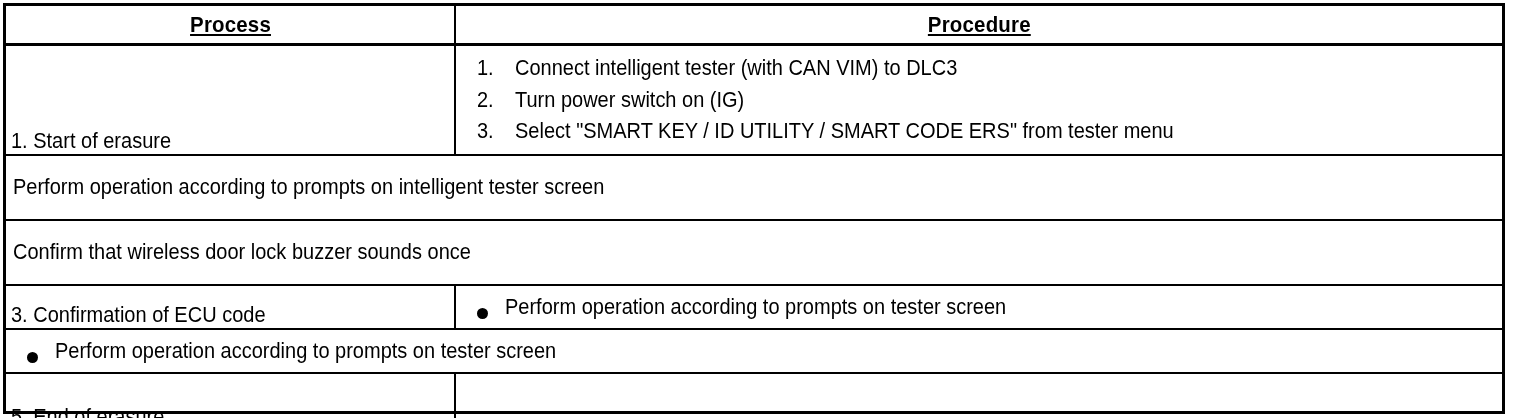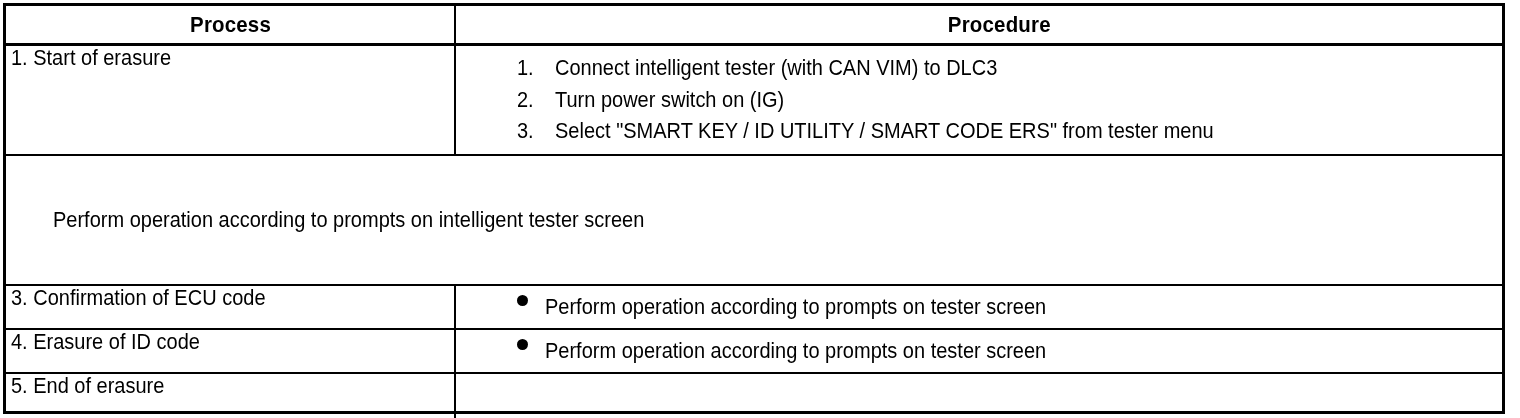--- a/index.html
+++ b/index.html
@@ -41,40 +41,40 @@
     border-bottom: 2px solid #000;
   }
   .row:last-child { border-bottom: none; }
 
   .col-process {
     width: 450px;
     flex: 0 0 450px;
     box-sizing: border-box;
     border-right: 2px solid #000;
     display: flex;
-    align-items: flex-start;
+    align-items: flex-end;
     padding-left: 5px;
     padding-right: 4px;
   }
   .col-procedure {
     flex: 1 1 auto;
     box-sizing: border-box;
     display: flex;
     flex-direction: column;
     justify-content: center;
-    padding-left: 40px;
   }
 
   
   .header-row { height: 40px; border-bottom: 3px solid #000; }
   .header-row .col-process,
   .header-row .col-procedure {
     justify-content: center;
     align-items: center;
     flex-direction: row;
+    text-decoration: underline;
   }
   .header-cell-text {
     font-weight: bold;
     font-size: 22px;
     letter-spacing: 0.2px;
     transform: scaleX(0.93);
     transform-origin: center;
     white-space: nowrap;
   }
 
@@ -133,21 +133,21 @@
     align-items: center;
     padding-left: 7px;
     box-sizing: border-box;
     border-bottom: 2px solid #000;
   }
   .subrow:last-child { border-bottom: none; }
 
   
   .bullet-line {
     display: flex;
-    align-items: flex-start;
+    align-items: flex-end;
     padding-left: 21px;
   }
   .bullet-dot {
     width: 28px;
     flex: 0 0 28px;
     display: flex;
     align-items: center;
   }
   .bullet-dot::before {
     content: "";
@@ -204,40 +204,40 @@
         </ul>
       </div>
     </div>
 
     <div class="row row-confirmkey">
       <div class="col-procedure">
         <div class="subrows">
           <div class="subrow">
             <span class="cell-text">Perform operation according to prompts on intelligent tester screen</span>
           </div>
+          <div class="subrow">
+            <span class="cell-text">Confirm that wireless door lock buzzer sounds once</span>
+          </div>
         </div>
       </div>
     </div>
 
     <div class="row row-ecu">
       <div class="col-process">
         <span class="cell-text">3. Confirmation of ECU code</span>
       </div>
       <div class="col-procedure">
         <div class="bullet-line">
           <span class="bullet-dot"></span>
           <span class="bullet-text">Perform operation according to prompts on tester screen</span>
         </div>
       </div>
     </div>
 
     <div class="row row-erase">
-      <div class="col-process">
-        <span class="cell-text">4. Erasure of ID code</span>
-      </div>
       <div class="col-procedure">
         <div class="bullet-line">
           <span class="bullet-dot"></span>
           <span class="bullet-text">Perform operation according to prompts on tester screen</span>
         </div>
       </div>
     </div>
 
     <div class="row row-end">
       <div class="col-process">

